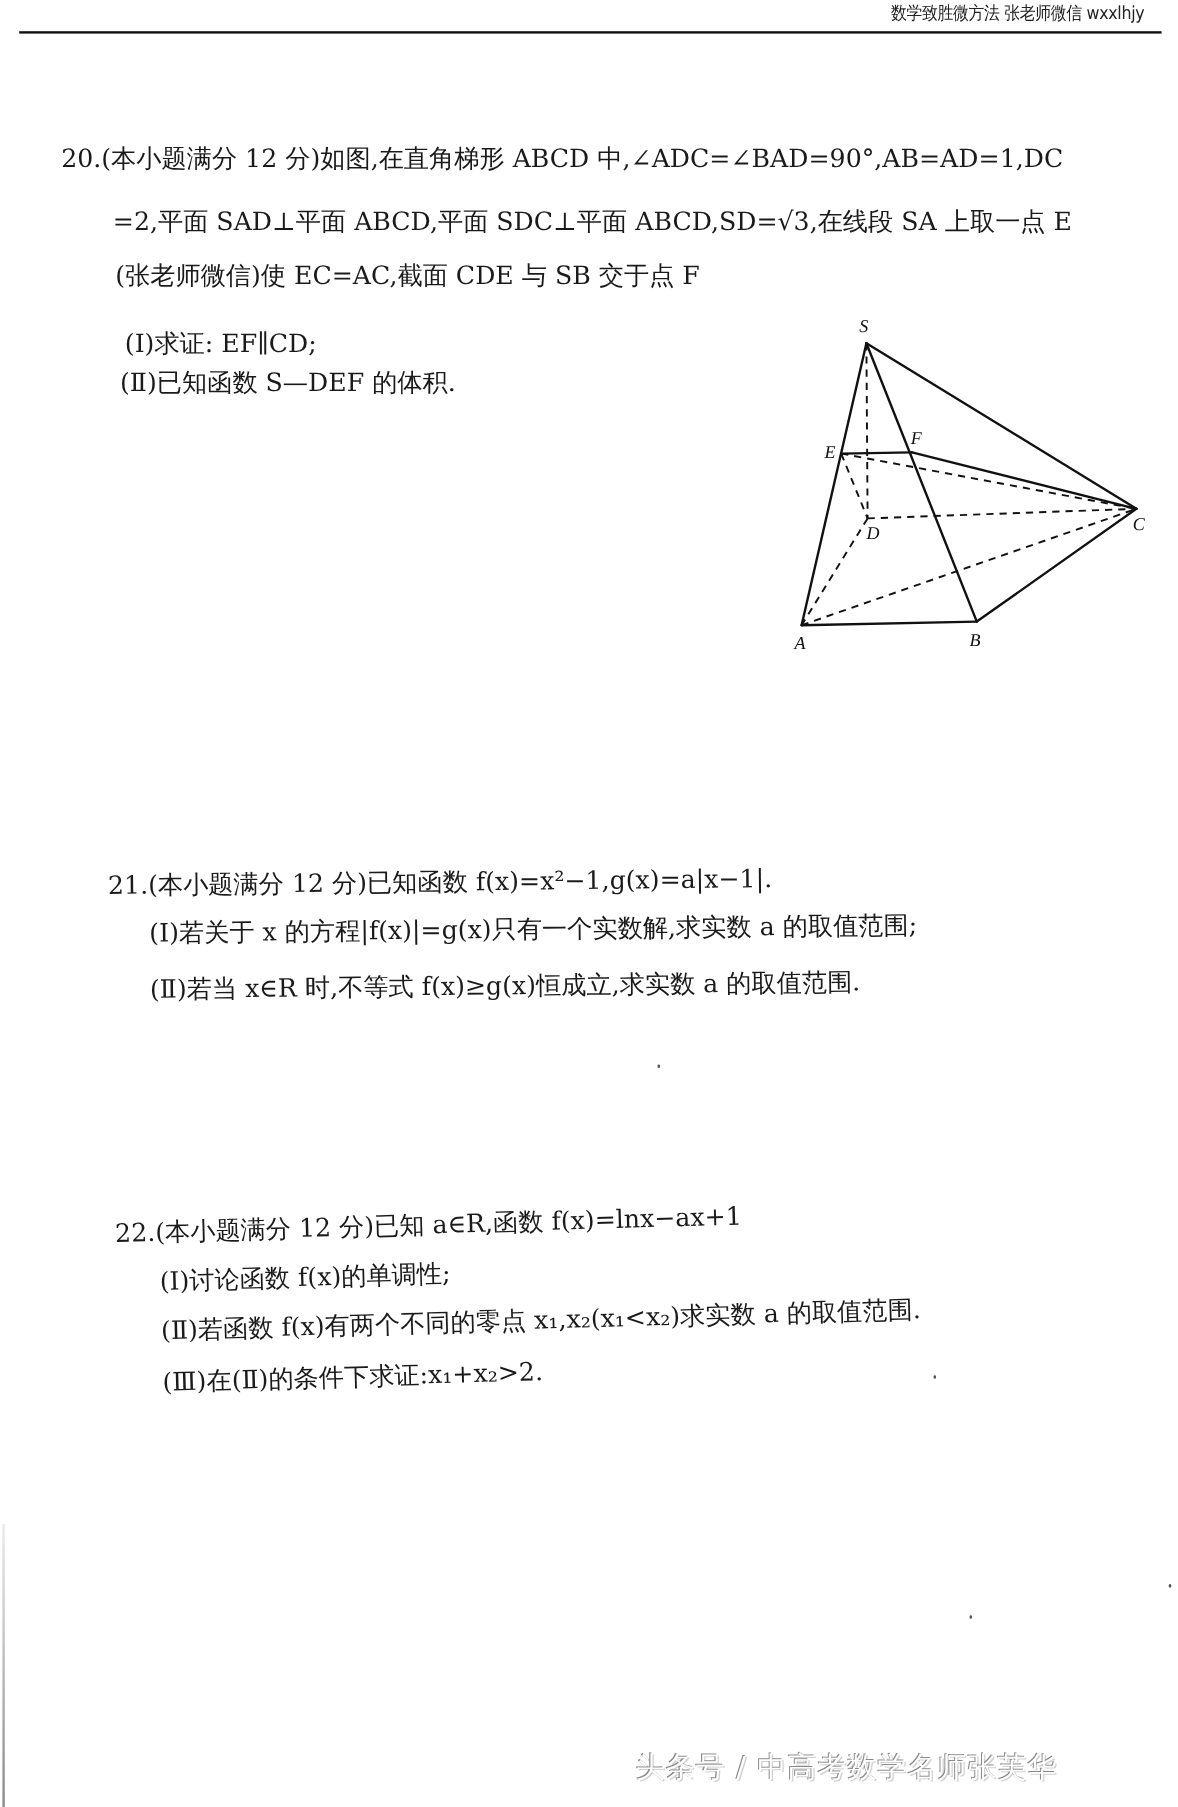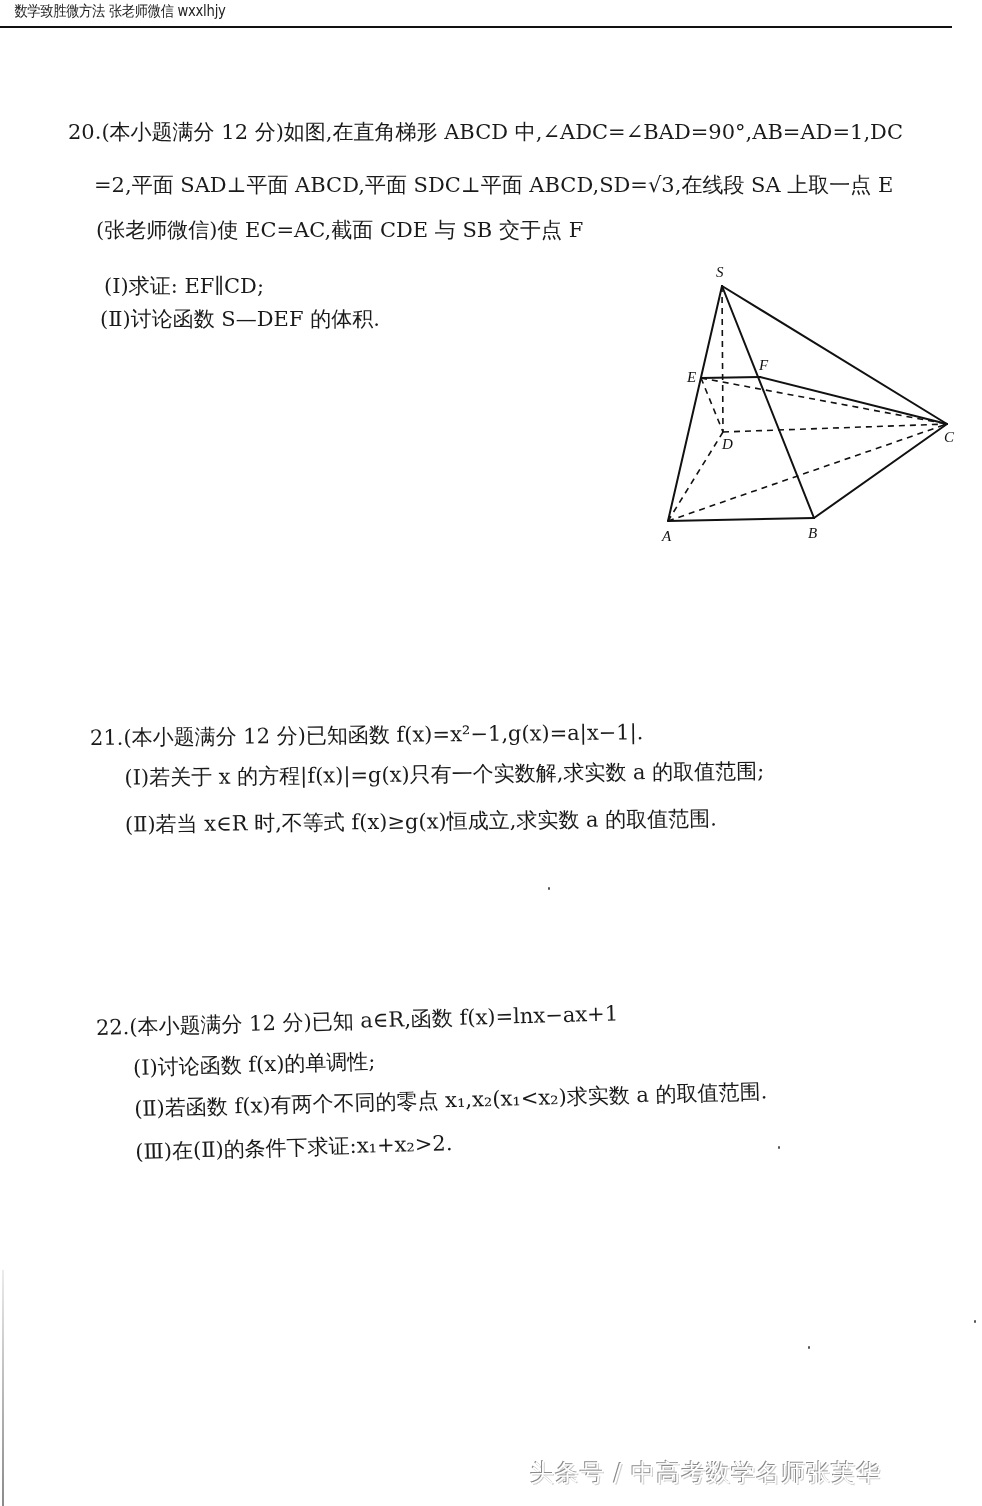--- a/index.html
+++ b/index.html
@@ -10,26 +10,26 @@
     body {
       width: 982px;
       height: 1506px;
       position: relative;
       overflow: hidden;
       font-family: "DejaVu Serif", "Liberation Serif", serif;
       color: #1a1a1a;
     }
     .page-header {
       position: absolute;
-      left: 0;
+      left: 16px;
       top: 0;
       width: 952px;
       height: 26px;
       border-bottom: 2px solid #111;
-      text-align: left;
+      text-align: right;
     }
     .page-header-text {
       display: inline-block;
       margin-top: 2px;
       font-family: "DejaVu Sans", "Liberation Sans", sans-serif;
       font-size: 15px;
       color: #222;
       letter-spacing: -0.3px;
       transform: scaleX(0.88);
     }
@@ -38,21 +38,21 @@
     }
     .line {
       position: absolute;
       white-space: nowrap;
       font-size: 21px;
       line-height: 26px;
       color: #1a1a1a;
     }
     
     #p20 { left: 0; top: 0; }
-    #p20 .l1 { left: 68px; top: 119px; }
+    #p20 .l1 { left: 51px; top: 119px; }
     #p20 .l2 { left: 94px; top: 172px; }
     #p20 .l3 { left: 96px; top: 217px; }
     #p20 .l4 { left: 104px; top: 273px; }
     #p20 .l5 { left: 100px; top: 306px; }
 
     
     #p21 { left: 0; top: 0; transform-origin: 90px 740px; transform: rotate(-0.6deg); }
     #p21 .l1 { left: 90px; top: 725px; }
     #p21 .l2 { left: 124px; top: 765px; }
     #p21 .l3 { left: 124px; top: 812px; }
@@ -111,21 +111,21 @@
 
 <div class="page-header">
   <span class="page-header-text">数学致胜微方法  张老师微信 wxxlhjy</span>
 </div>
 
 <div class="problem" id="p20">
   <div class="line l1">20.(本小题满分 12 分)如图,在直角梯形 ABCD 中,∠ADC=∠BAD=90°,AB=AD=1,DC</div>
   <div class="line l2">=2,平面 SAD⊥平面 ABCD,平面 SDC⊥平面 ABCD,SD=√3,在线段 SA 上取一点 E</div>
   <div class="line l3">(张老师微信)使 EC=AC,截面 CDE 与 SB 交于点 F</div>
   <div class="line l4">(Ⅰ)求证: EF∥CD;</div>
-  <div class="line l5">(Ⅱ)讨论函数 S—DEF 的体积.</div>
+  <div class="line l5">(Ⅱ)已知函数 S—DEF 的体积.</div>
 </div>
 
 <div class="diagram">
   <svg viewBox="640 250 340 310" xmlns="http://www.w3.org/2000/svg">
     <g stroke="#111" stroke-width="2" fill="none" stroke-linecap="round">
 
       <line x1="722" y1="286" x2="668" y2="521"></line>
       <line x1="722" y1="286" x2="814" y2="518"></line>
       <line x1="722" y1="286" x2="947" y2="424"></line>
       <line x1="668" y1="521" x2="814" y2="518"></line>

